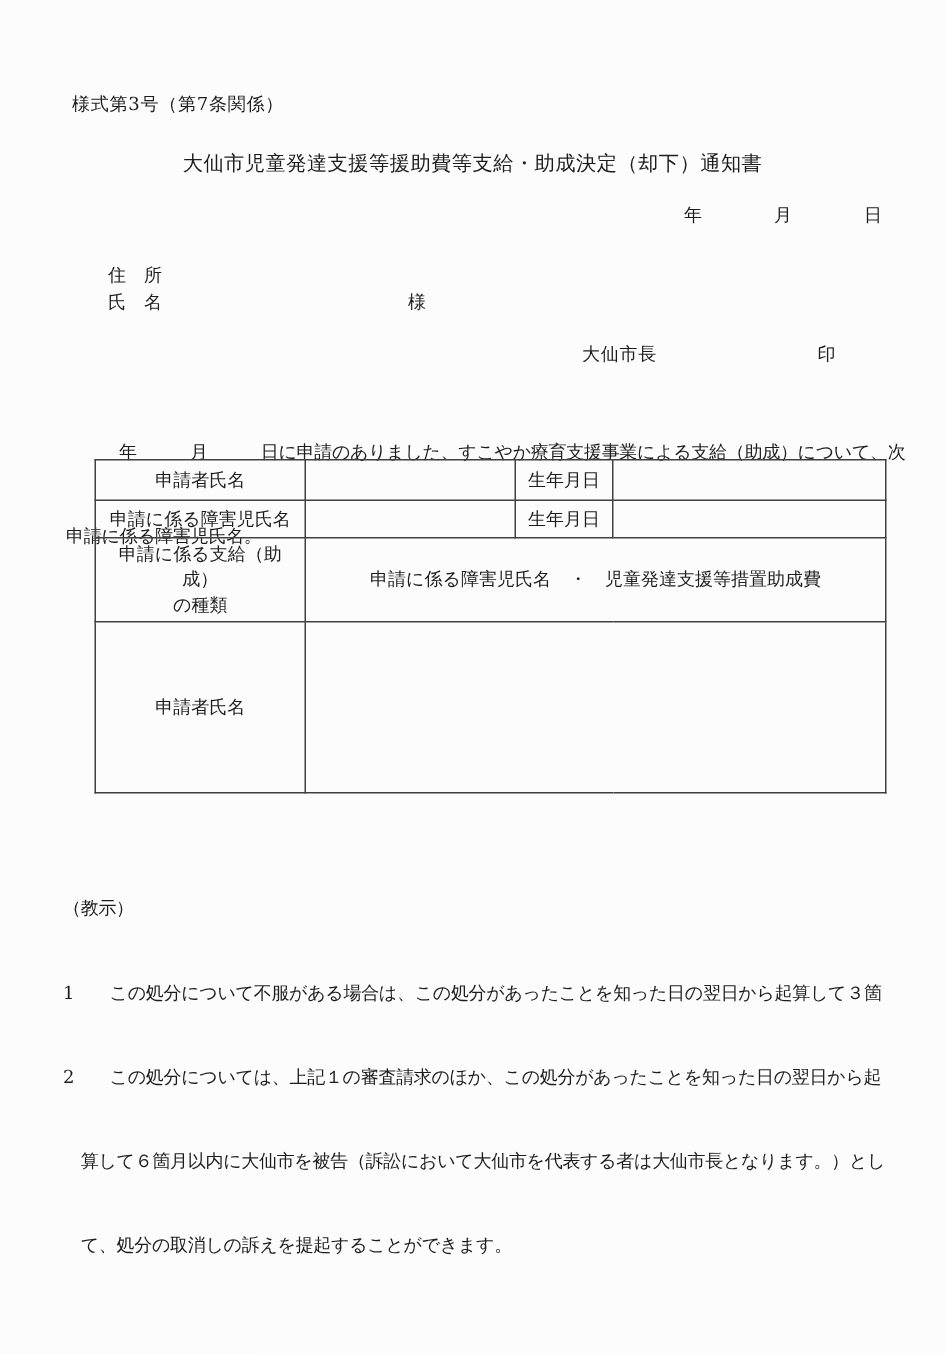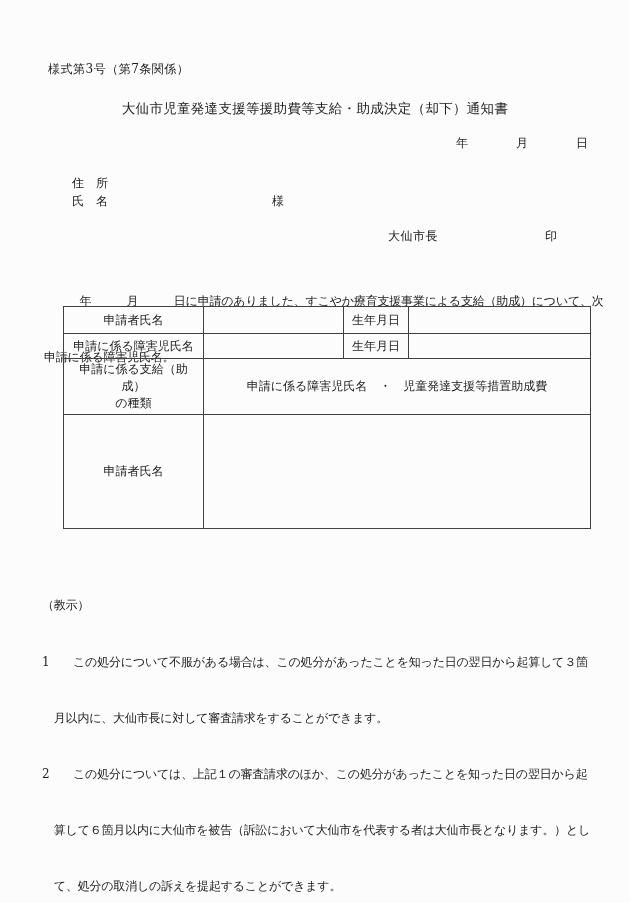--- a/index.html
+++ b/index.html
@@ -131,21 +131,20 @@
     <tr class="r4">
       <td class="label-cell">申請者氏名</td>
       <td colspan="3"></td>
     </tr>
   </tbody>
     </table>
 
   <div class="abs notice">
     <div>（教示）</div>
     <div>1　　この処分について不服がある場合は、この処分があったことを知った日の翌日から起算して３箇</div>
-    <div>　月以内に、大仙市長に対して審査請求をすることができます。</div>
     <div>2　　この処分については、上記１の審査請求のほか、この処分があったことを知った日の翌日から起</div>
     <div>　算して６箇月以内に大仙市を被告（訴訟において大仙市を代表する者は大仙市長となります。）とし</div>
     <div>　て、処分の取消しの訴えを提起することができます。</div>
     
     
     
     
     
   </div>
 

